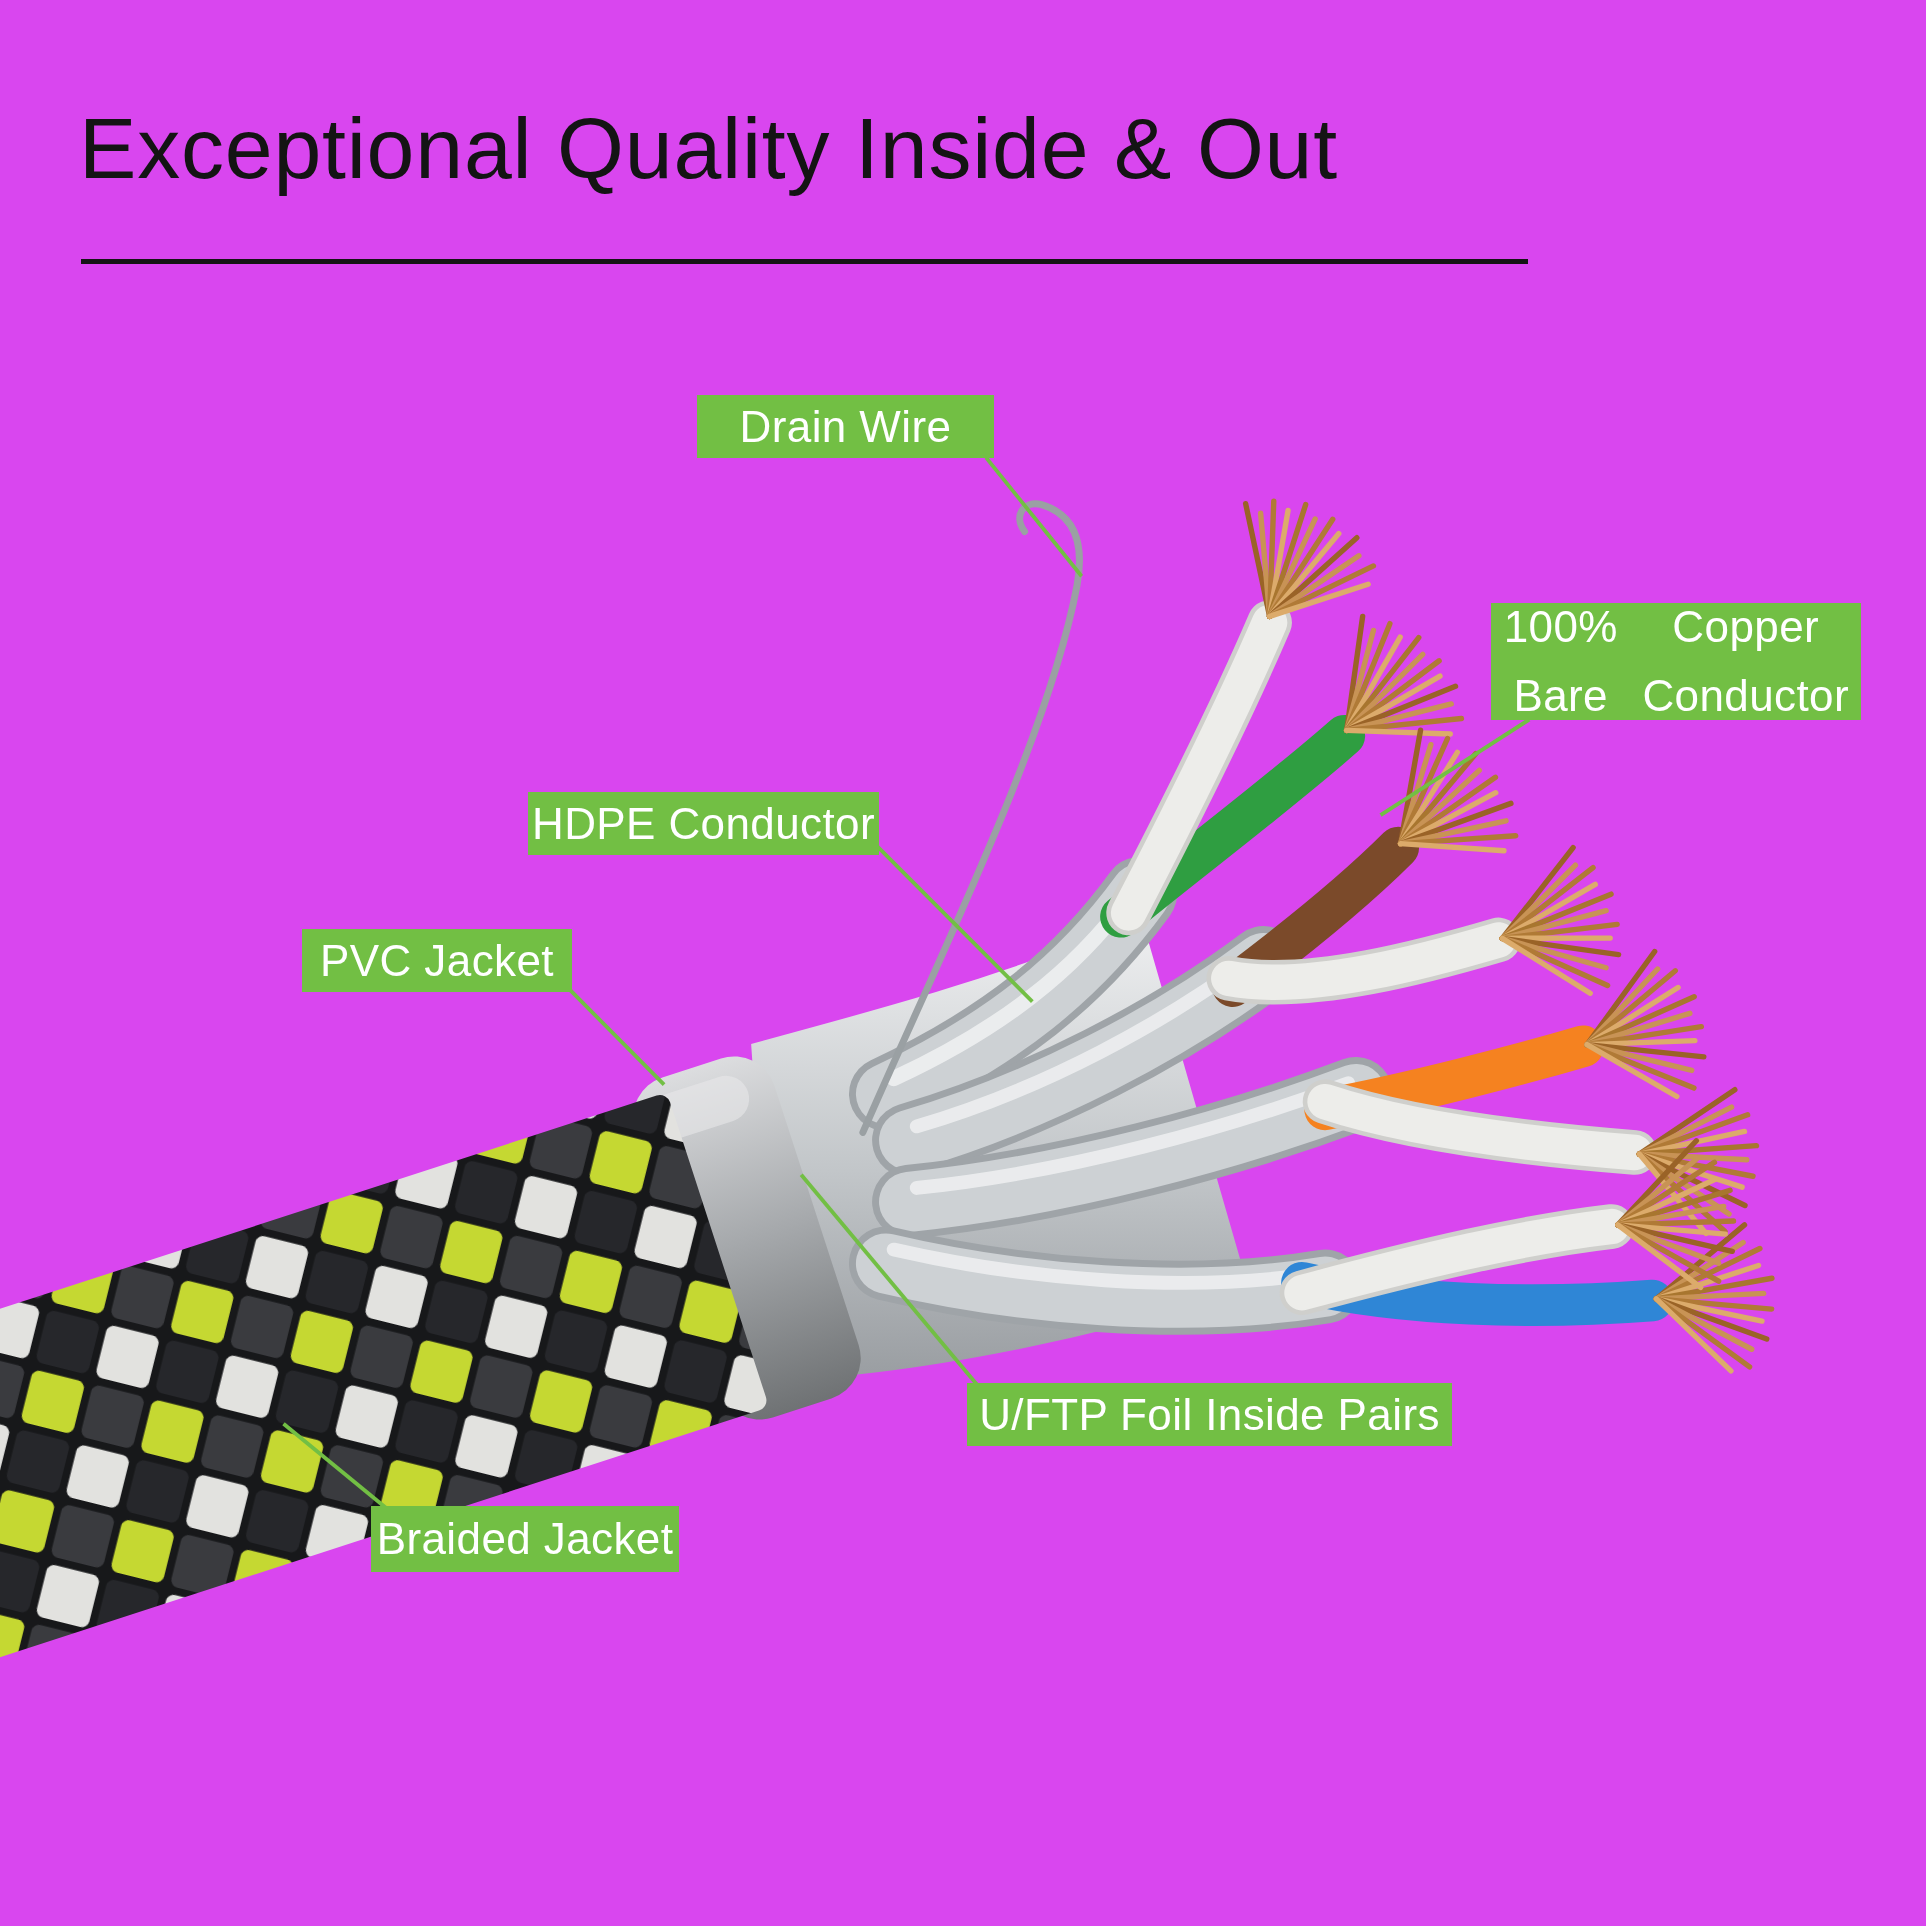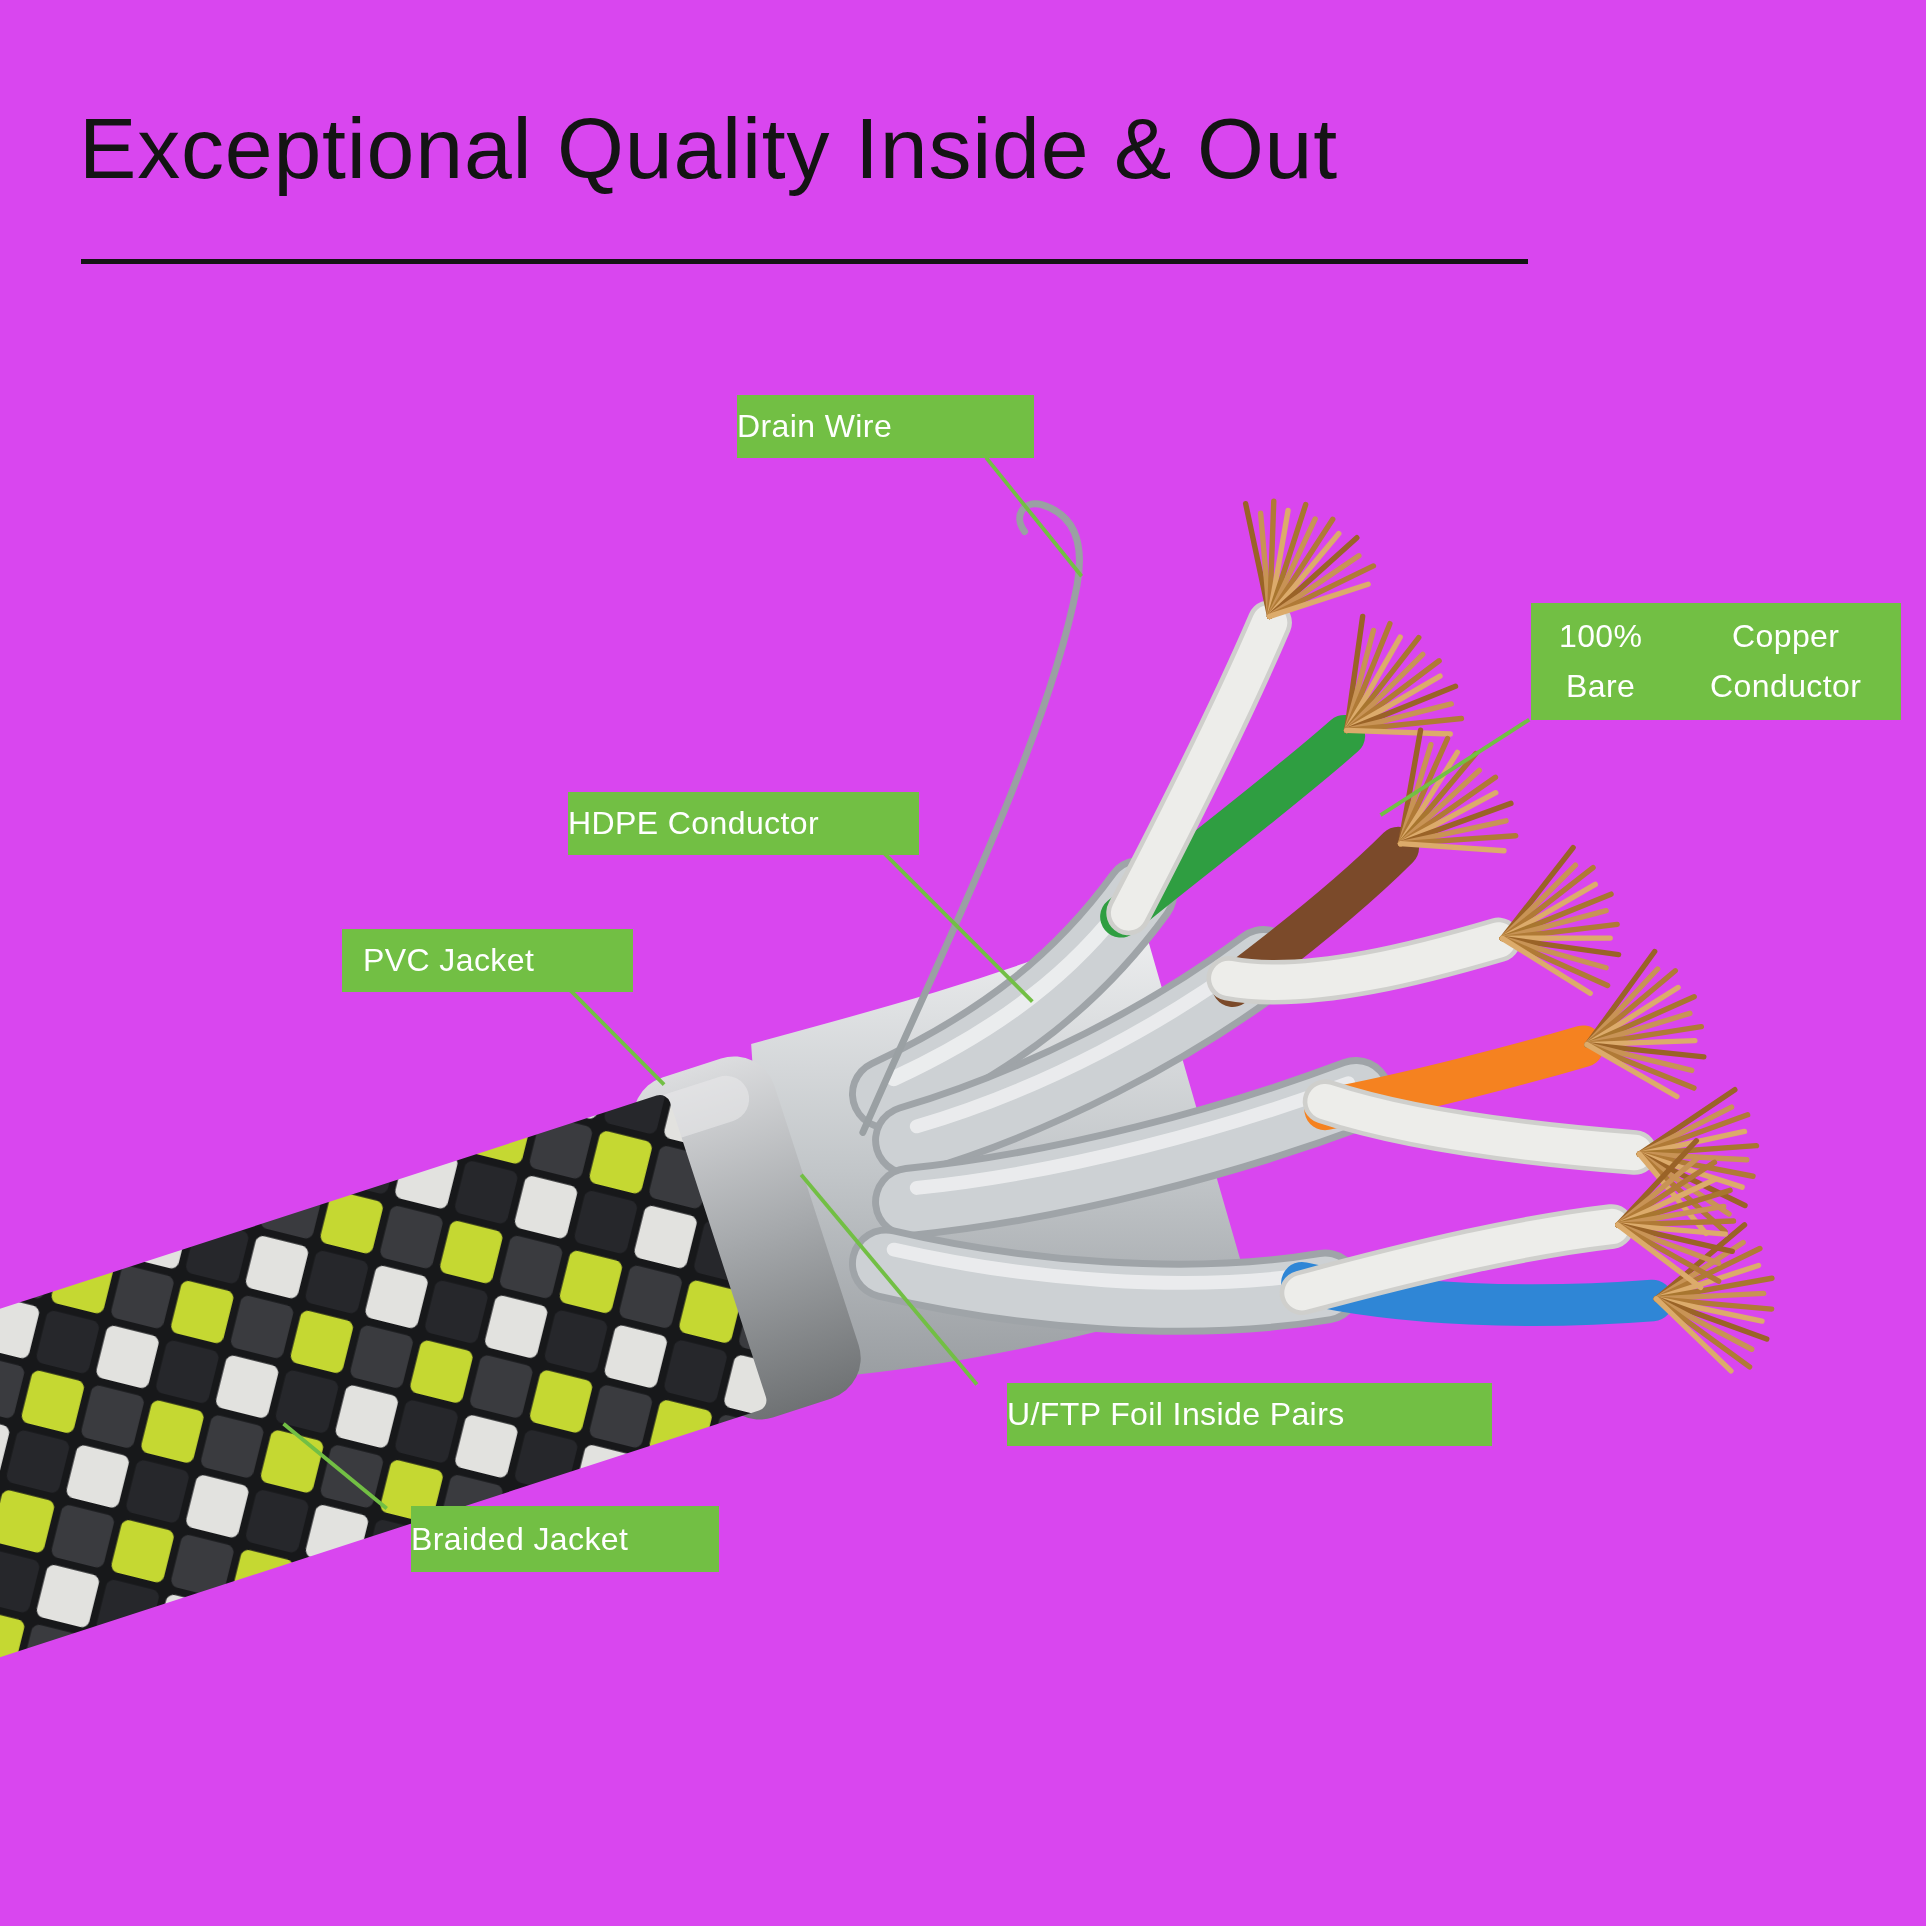--- a/index.html
+++ b/index.html
@@ -28,32 +28,31 @@
   }
   .diagram-svg{
     position:absolute;left:0;top:0;
   }
   .label{
     position:absolute;
     background:#72BF44;
     color:#ffffff;
     display:flex;
     align-items:center;
-    justify-content:flex-start;
-    font-size:32px;
+    justify-content:center;
+    font-size:44px;
     font-weight:400;
     letter-spacing:0.4px;
     text-align:center;
-    margin-left:40px;
   }
   .label.multiline{flex-direction:row;line-height:1.55;}
   #label-drain   {left:697px;  top:395px;  width:297px; height:63px;}
   #label-copper  {left:1491px; top:603px;  width:370px; height:117px;}
   #label-hdpe    {left:528px;  top:792px; width:351px; height:63px;}
-  #label-pvc     {left:302px;  top:929px; width:270px; height:63px;padding-left:21px;}
+  #label-pvc     {left:302px;  top:929px; width:270px; height:63px;}
   #label-uftp    {left:967px; top:1383px; width:485px; height:63px;}
   #label-braided {left:371px;  top:1506px; width:308px; height:66px;}
 </style>
 </head>
 <body>
 
 <div class="canvas">
 
   <h1 class="page-title">Exceptional Quality Inside &amp; Out</h1>
   <div class="title-underline"></div>

